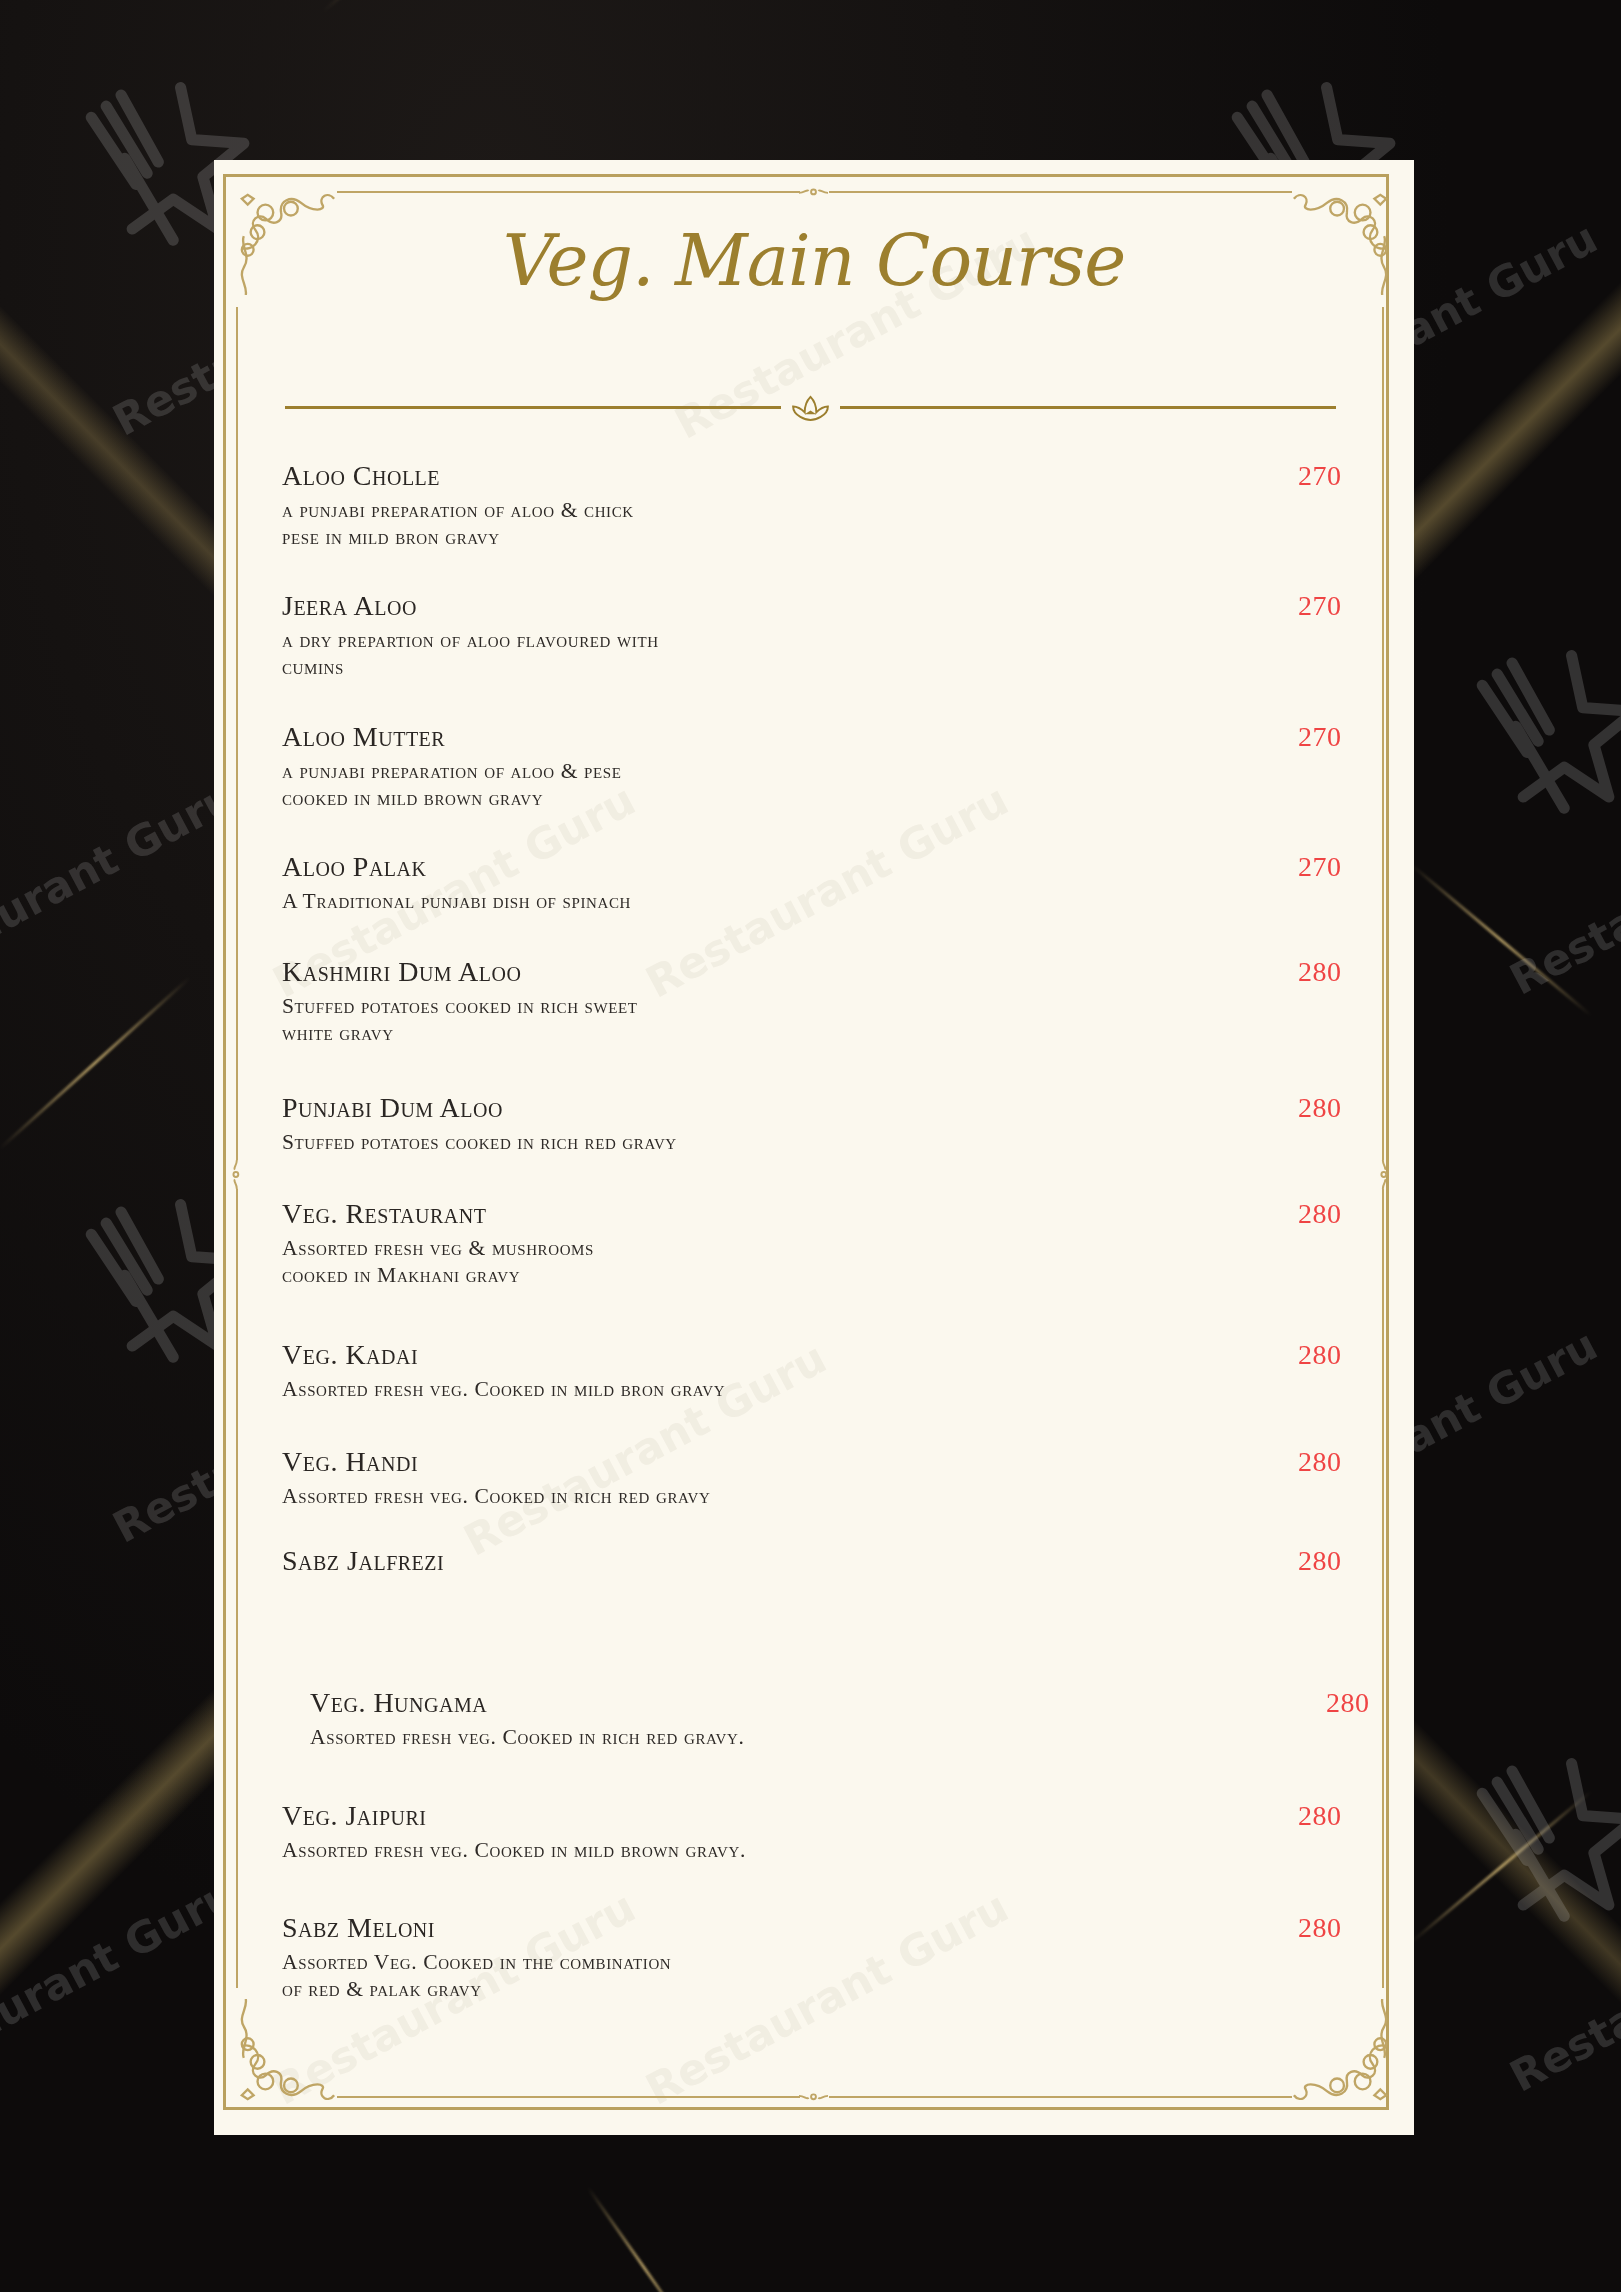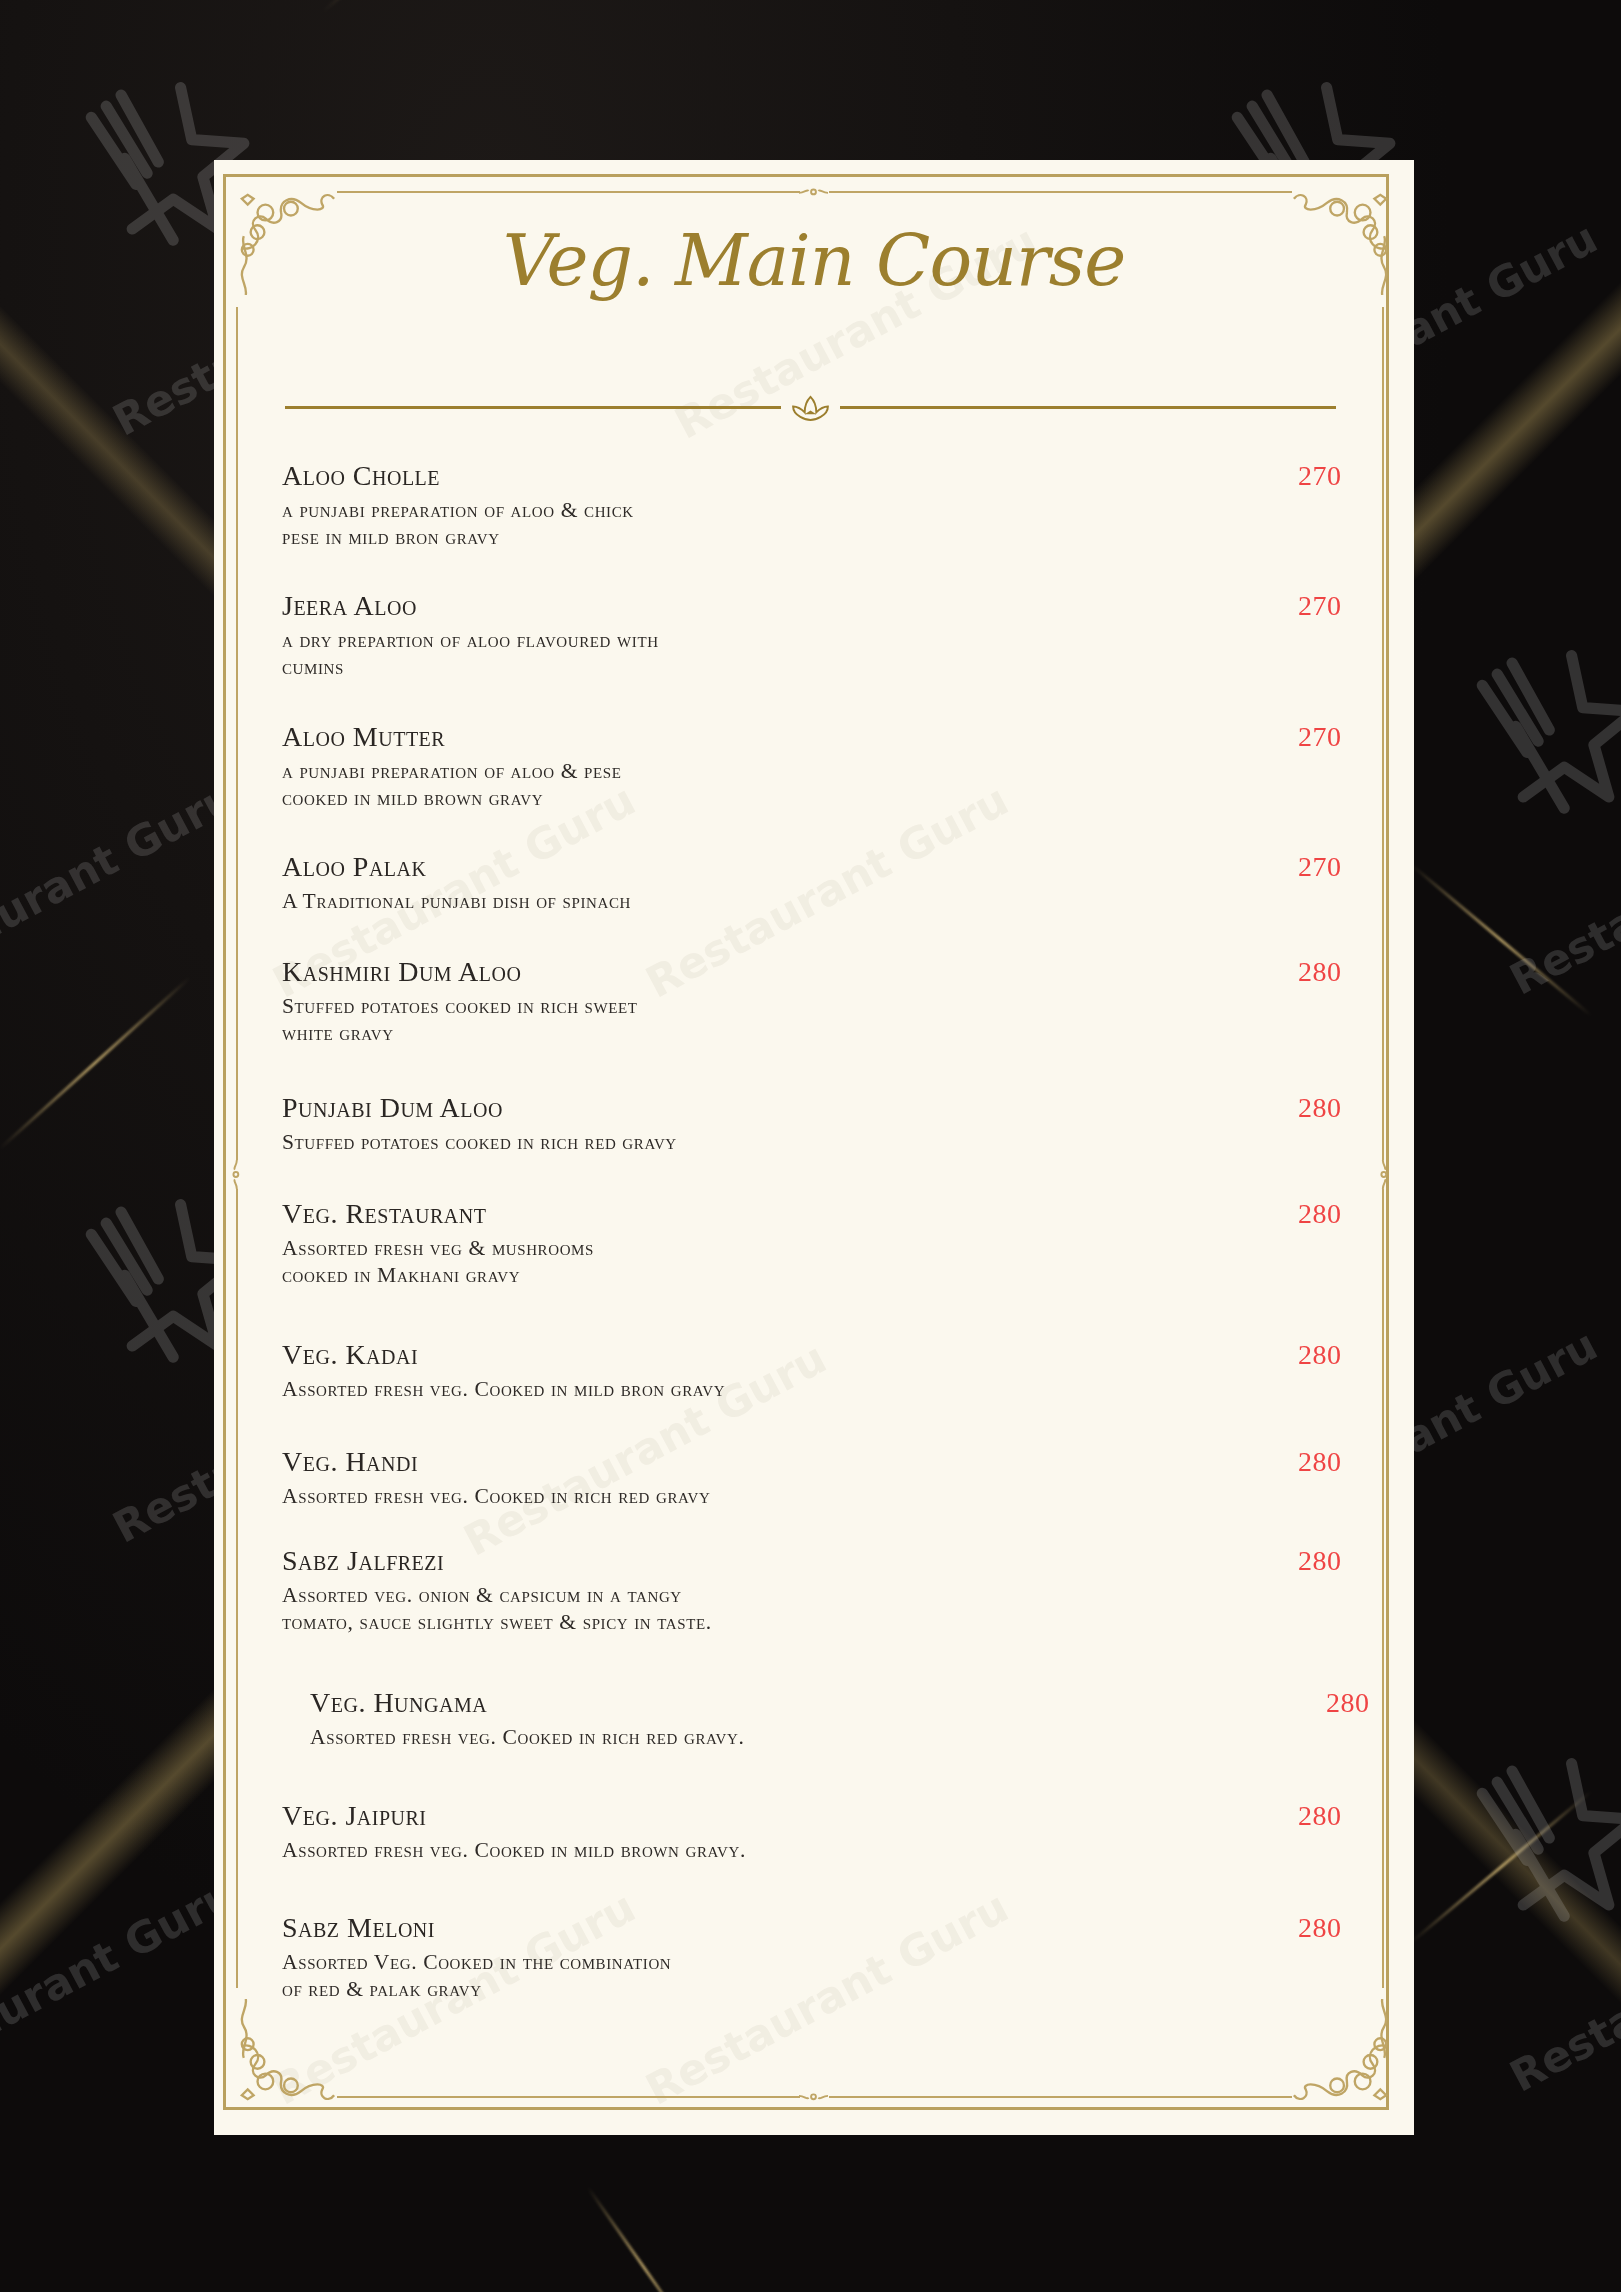--- a/index.html
+++ b/index.html
@@ -295,24 +295,20 @@
   </div>
   <div class="item" style="top:1285px;">
     <div class="name">Veg. Handi</div>
     <div class="desc caps-keep" style="max-width:686px;">
         <div>Assorted fresh veg. Cooked in rich red gravy</div>
       </div>
     <div class="price">280</div>
   </div>
   <div class="item" style="top:1384px;">
     <div class="name">Sabz Jalfrezi</div>
-    <div class="desc caps-keep" style="max-width:686px;">
-        <div>Assorted veg. onion &amp; capsicum in a tangy</div>
-        <div>tomato, sauce slightly sweet &amp; spicy in taste.</div>
-      </div>
     <div class="price">280</div>
   </div>
   <div class="item" style="top:1526px;margin-left:28px;">
     <div class="name">Veg. Hungama</div>
     <div class="desc caps-keep" style="max-width:686px;">
         <div>Assorted fresh veg. Cooked in rich red gravy.</div>
       </div>
     <div class="price">280</div>
   </div>
   <div class="item" style="top:1639px;">

